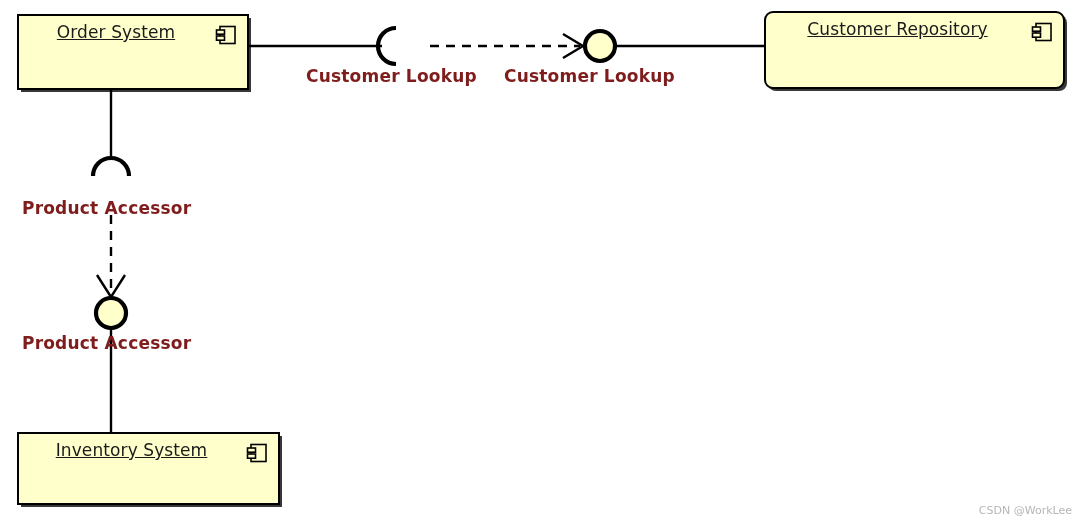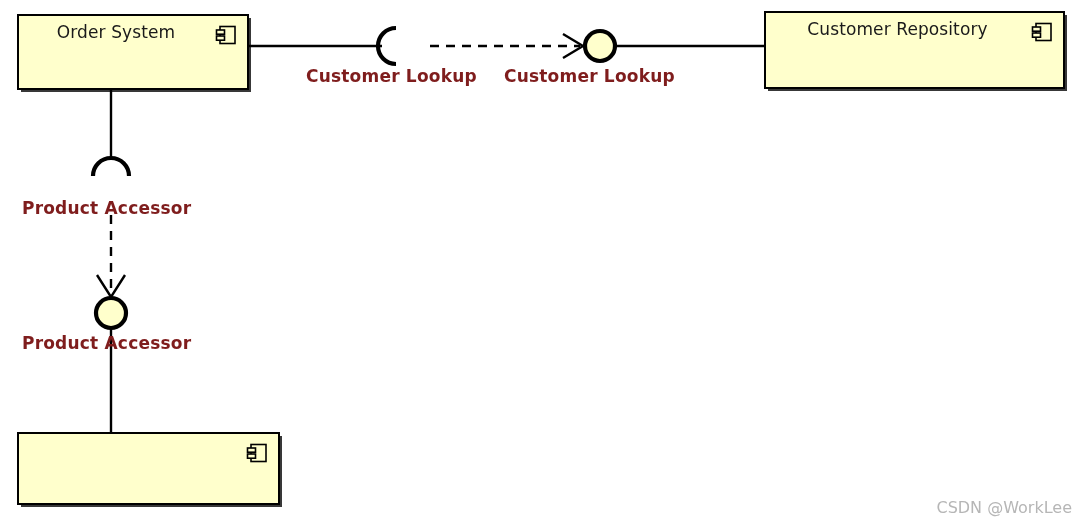--- a/index.html
+++ b/index.html
@@ -36,20 +36,21 @@
     position: absolute;
     left: 0;
     right: 34px;
     top: 6px;
     text-align: center;
     font-size: 17px;
     font-weight: normal;
     color: #1a1a1a;
     letter-spacing: 0.1px;
     white-space: nowrap;
+    text-decoration: underline;
   }
   .cmp-icon {
     position: absolute;
     top: 8px;
     right: 10px;
     width: 22px;
     height: 22px;
   }
 
   
@@ -60,21 +61,21 @@
     color: #7f1d1d;
     white-space: nowrap;
     letter-spacing: 0.2px;
   }
 
   
   .watermark {
     position: absolute;
     right: 8px;
     bottom: 4px;
-    font-size: 16px;
+    font-size: 11px;
     color: #b6b6b6;
     font-family: "DejaVu Sans", "Liberation Sans", sans-serif;
     white-space: nowrap;
   }
 </style>
 </head>
 <body>
 
 <svg id="canvas" viewBox="0 0 1080 521" width="1080" height="521" xmlns="http://www.w3.org/2000/svg">
 
@@ -103,30 +104,31 @@
 
 <div class="component" style="left:17px; top:14px; width:232px; height:76px;">
   <div class="cmp-title">Order System</div>
   <svg class="cmp-icon" viewBox="0 0 22 22" xmlns="http://www.w3.org/2000/svg">
     <rect x="5" y="2.5" width="15" height="17" fill="#ffffcc" stroke="#000000" stroke-width="1.6"></rect>
     <rect x="1.5" y="6" width="8" height="4.2" fill="#ffffcc" stroke="#000000" stroke-width="1.6"></rect>
     <rect x="1.5" y="12" width="8" height="4.2" fill="#ffffcc" stroke="#000000" stroke-width="1.6"></rect>
   </svg>
 </div>
 
-<div class="component" style="left:764px; top:11px; width:301px; height:78px;">
+<div class="component" style="left:764px; top:11px; width:301px; height:78px;border-radius:9px;">
   <div class="cmp-title">Customer Repository</div>
   <svg class="cmp-icon" viewBox="0 0 22 22" xmlns="http://www.w3.org/2000/svg">
     <rect x="5" y="2.5" width="15" height="17" fill="#ffffcc" stroke="#000000" stroke-width="1.6"></rect>
     <rect x="1.5" y="6" width="8" height="4.2" fill="#ffffcc" stroke="#000000" stroke-width="1.6"></rect>
     <rect x="1.5" y="12" width="8" height="4.2" fill="#ffffcc" stroke="#000000" stroke-width="1.6"></rect>
   </svg>
 </div>
 
 <div class="component" style="left:17px; top:432px; width:263px; height:73px;">
+  <div class="cmp-title">Inventory System</div>
   <svg class="cmp-icon" viewBox="0 0 22 22" xmlns="http://www.w3.org/2000/svg">
     <rect x="5" y="2.5" width="15" height="17" fill="#ffffcc" stroke="#000000" stroke-width="1.6"></rect>
     <rect x="1.5" y="6" width="8" height="4.2" fill="#ffffcc" stroke="#000000" stroke-width="1.6"></rect>
     <rect x="1.5" y="12" width="8" height="4.2" fill="#ffffcc" stroke="#000000" stroke-width="1.6"></rect>
   </svg>
 </div>
 
 <div class="iface-label" style="left:306px; top:66px;">Customer Lookup</div>
 
 <div class="iface-label" style="left:504px; top:66px;">Customer Lookup</div>

